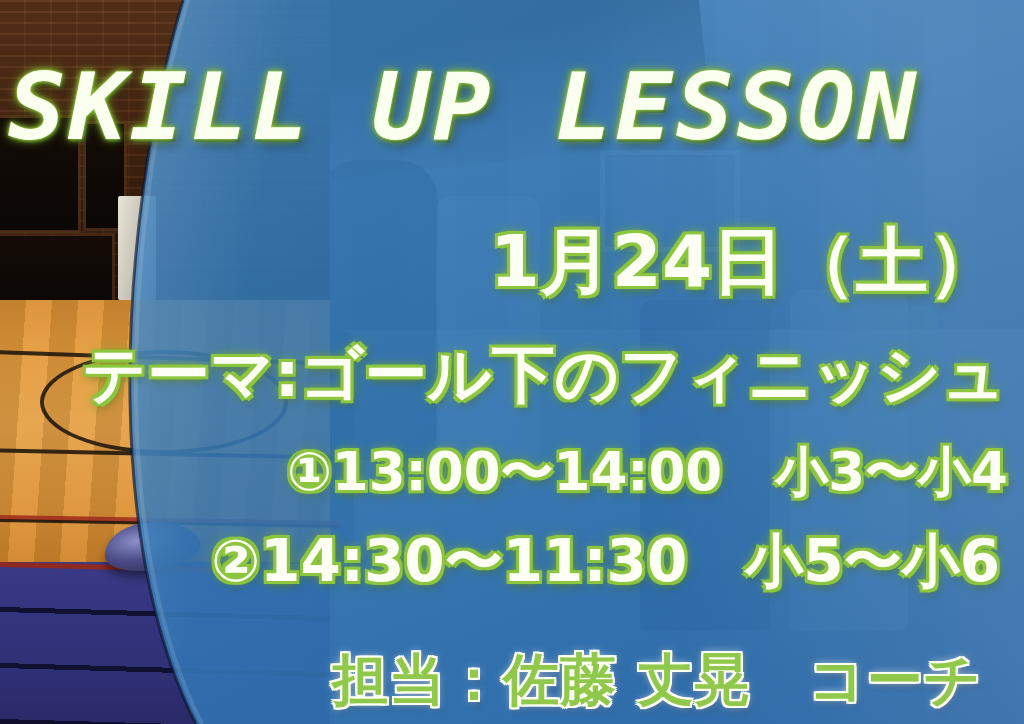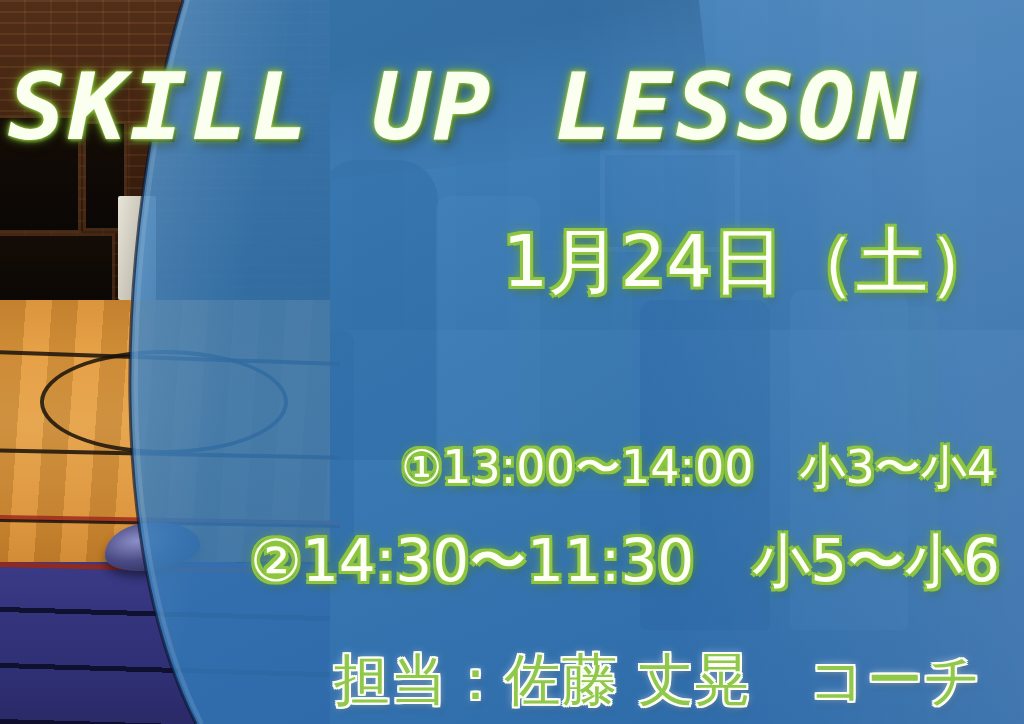--- a/index.html
+++ b/index.html
@@ -193,21 +193,21 @@
        0 0 5px #93c83f,
        0 0 10px #7fb52e,
        2px 3px 0 rgba(30,60,20,.55),
        4px 6px 10px rgba(0,0,0,.35);
     transform: scaleX(1.04);
     transform-origin: left center;
   }
 
   .jp {
     font-family: "DejaVu Sans", sans-serif;
-    font-weight: 400;
+    font-weight: 700;
   }
   
   .wf {
     color: #fdfff4;
     text-shadow:
       -2px 0 0 #8cc63f,  2px 0 0 #8cc63f,
        0 -2px 0 #8cc63f,  0 2px 0 #8cc63f,
       -3px -3px 0 #8cc63f, 3px -3px 0 #8cc63f,
       -3px 3px 0 #8cc63f, 3px 3px 0 #8cc63f,
        0 0 8px #7fb52e, 0 0 14px rgba(127,181,46,.8),
@@ -220,21 +220,21 @@
       -2px 0 0 #fdfff4,  2px 0 0 #fdfff4,
        0 -2px 0 #fdfff4,  0 2px 0 #fdfff4,
       -2px -2px 0 #fdfff4, 2px -2px 0 #fdfff4,
       -2px 2px 0 #fdfff4, 2px 2px 0 #fdfff4,
        0 0 9px rgba(255,255,255,.85),
        2px 4px 7px rgba(0,0,0,.30);
   }
 
   #date-line   { right: 24px; top: 214px; font-size: 72px; letter-spacing: 0px; }
   #theme-line  { right: 18px; top: 332px; font-size: 63px; letter-spacing: 0px; }
-  #session-1   { right: 28px; top: 437px; font-size: 46px; letter-spacing: 0px; }
+  #session-1   { right: 16px; top: 437px; font-size: 53px; letter-spacing: 0px; }
   #session-2   { right: 24px; top: 523px; font-size: 58px; letter-spacing: 0px; }
   #coach-line  { right: 42px; top: 643px; font-size: 56px; letter-spacing: 1px; }
 </style>
 </head>
 <body>
 
 <div id="poster">
 
   <div class="photo-layer">
 
@@ -278,20 +278,21 @@
     <path d="M 183 0 C 150 110, 128 260, 130 400 C 132 540, 158 650, 196 724" fill="none" stroke="rgba(12,22,44,.65)" stroke-width="3"></path>
     <path d="M 188 0 C 155 110, 134 260, 136 400 C 138 540, 164 650, 202 724" fill="none" stroke="rgba(255,255,255,.12)" stroke-width="4"></path>
   </svg>
 
   <div class="text-layer">
 
     <div class="line" id="title">SKILL UP LESSON</div>
 
     <div class="line jp wf" id="date-line">1月24日（土）</div>
 
+    <div class="line jp wf" id="theme-line">テーマ:ゴール下のフィニッシュ</div>
 
     <div class="line jp wf" id="session-1">①13:00〜14:00　小3〜小4</div>
 
     <div class="line jp wf" id="session-2">②14:30〜11:30　小5〜小6</div>
 
     <div class="line jp gf" id="coach-line">担当：佐藤 丈晃　コーチ</div>
   </div>
 
 </div>
 

